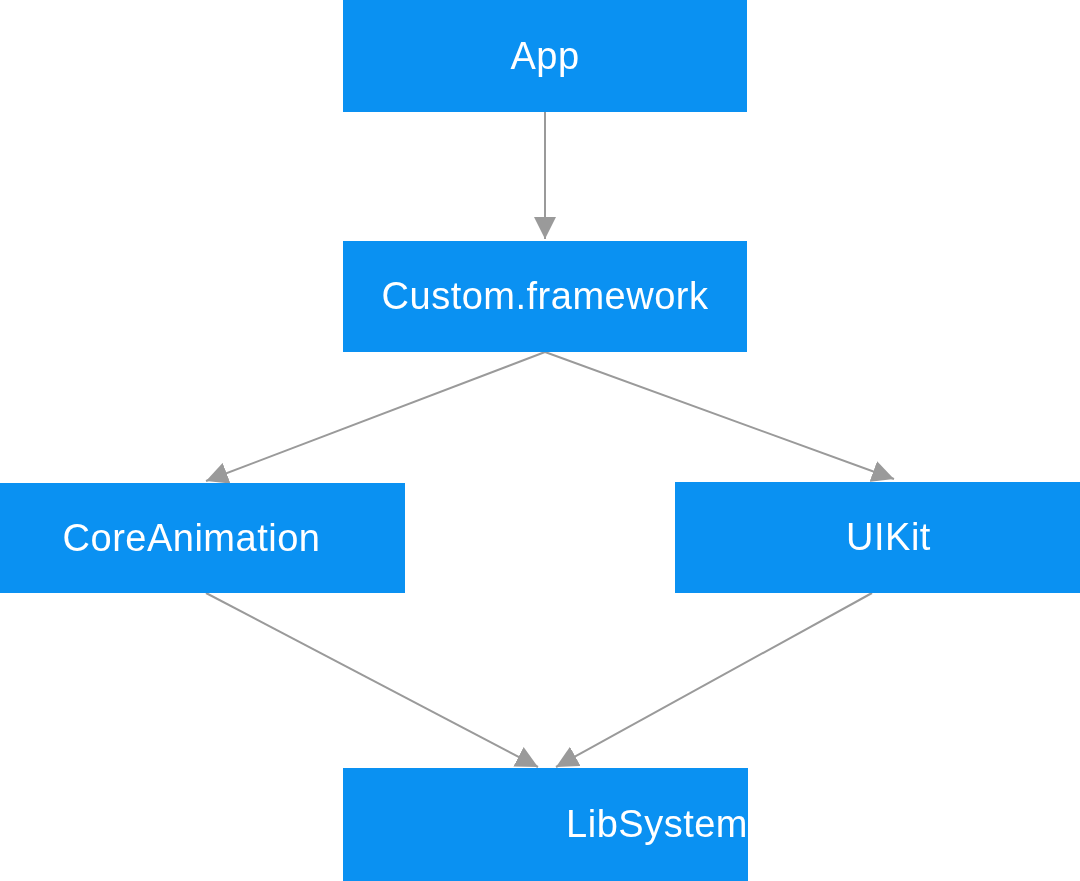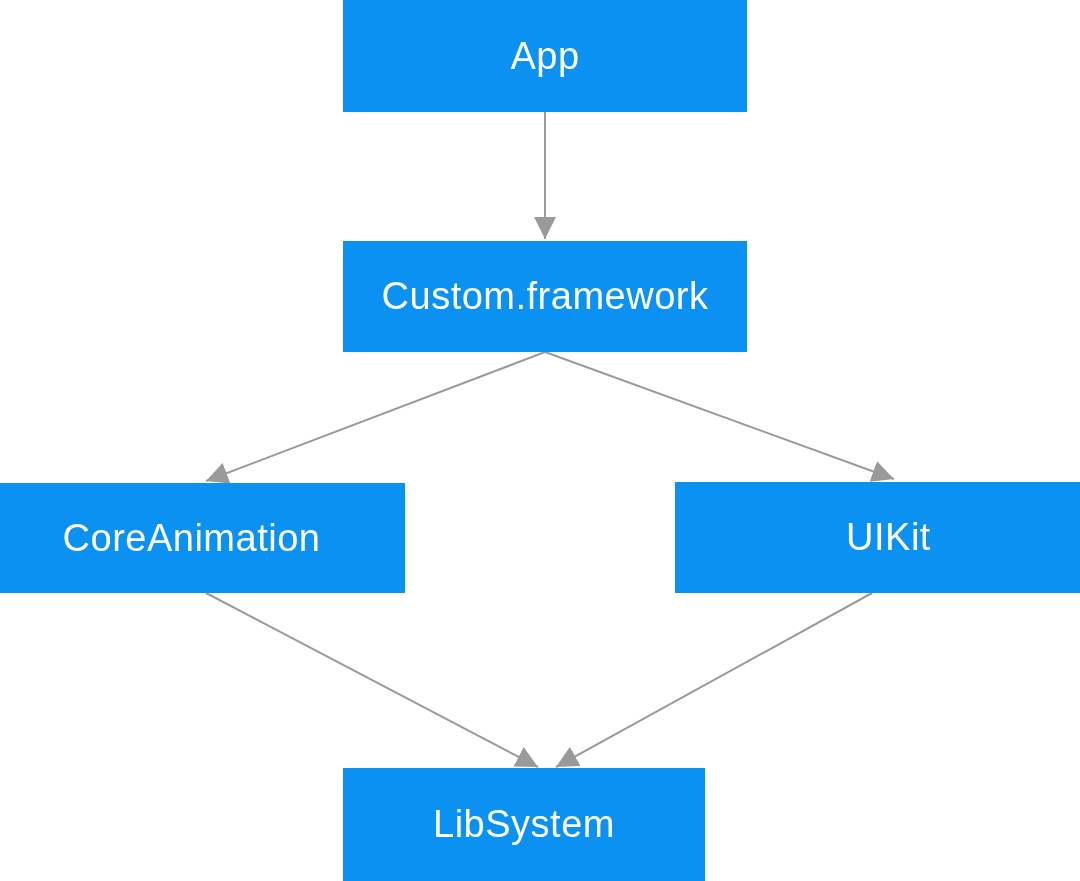--- a/index.html
+++ b/index.html
@@ -32,21 +32,21 @@
     justify-content: center;
     font-size: 38px;
     font-weight: 400;
     letter-spacing: 0.5px;
     white-space: nowrap;
   }
   .node-app        { left: 343px; top: 0px;   width: 404px; height: 112px; }
   .node-custom     { left: 343px; top: 241px; width: 404px; height: 111px; }
   .node-core       { left: -22px; top: 483px; width: 427px; height: 110px; }
   .node-uikit      { left: 675px; top: 482px; width: 427px; height: 111px; }
-  .node-libsystem  { left: 343px; top: 768px; width: 362px; height: 113px; }
+  .node-libsystem  { left: 343px; top: 768px; width: 405px; height: 113px; justify-content: flex-end; }
   .watermark {
     position: absolute;
     right: 20px;
     bottom: 22px;
     font-size: 22px;
     color: #c9c9c9;
     letter-spacing: 1px;
   }
 </style>
 </head>

